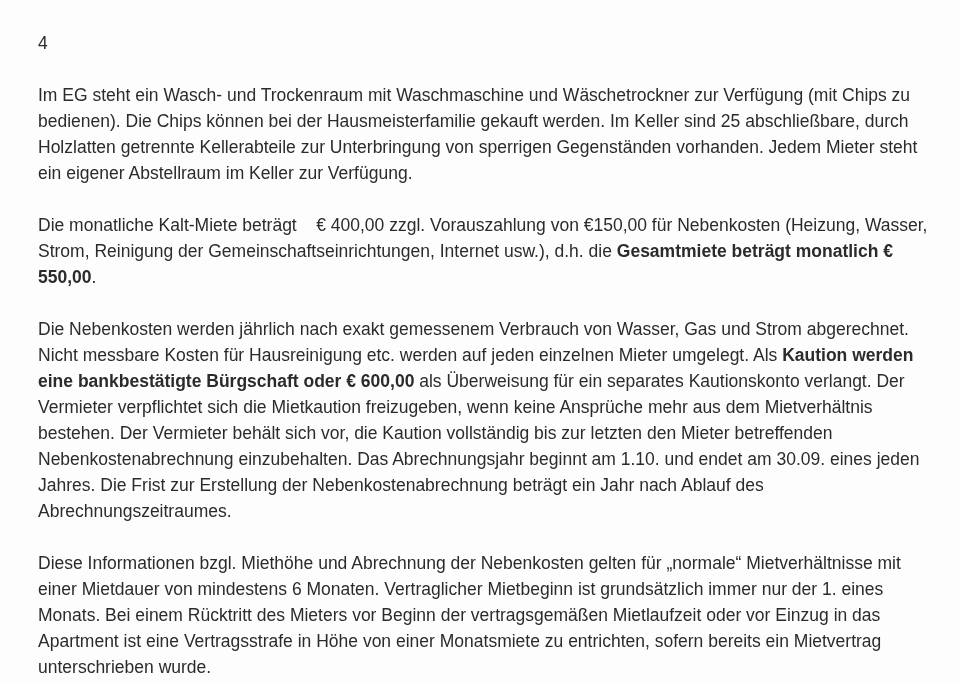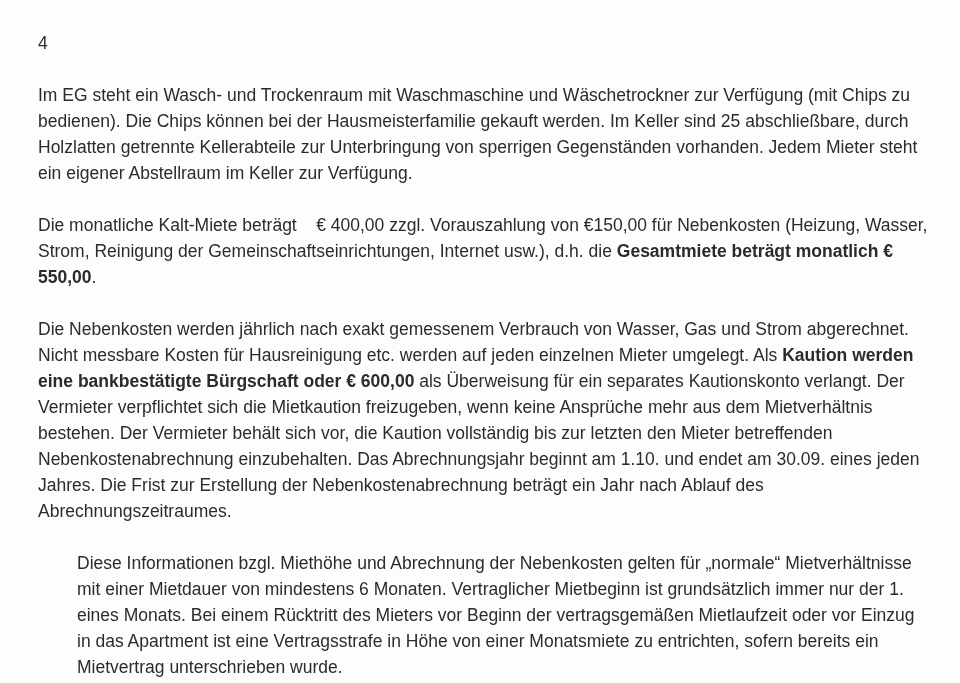--- a/index.html
+++ b/index.html
@@ -25,21 +25,20 @@
   }
   .page-number {
     margin: 0 0 26px 0;
   }
   .para {
     margin: 0 0 26px 0;
     max-width: 893px;
   }
   .para:last-child {
     margin-bottom: 0;
-    margin-left: 39px;
   }
   .bold {
     font-weight: 700;
   }
 </style>
 </head>
 <body>
 
 <div class="page">
 

